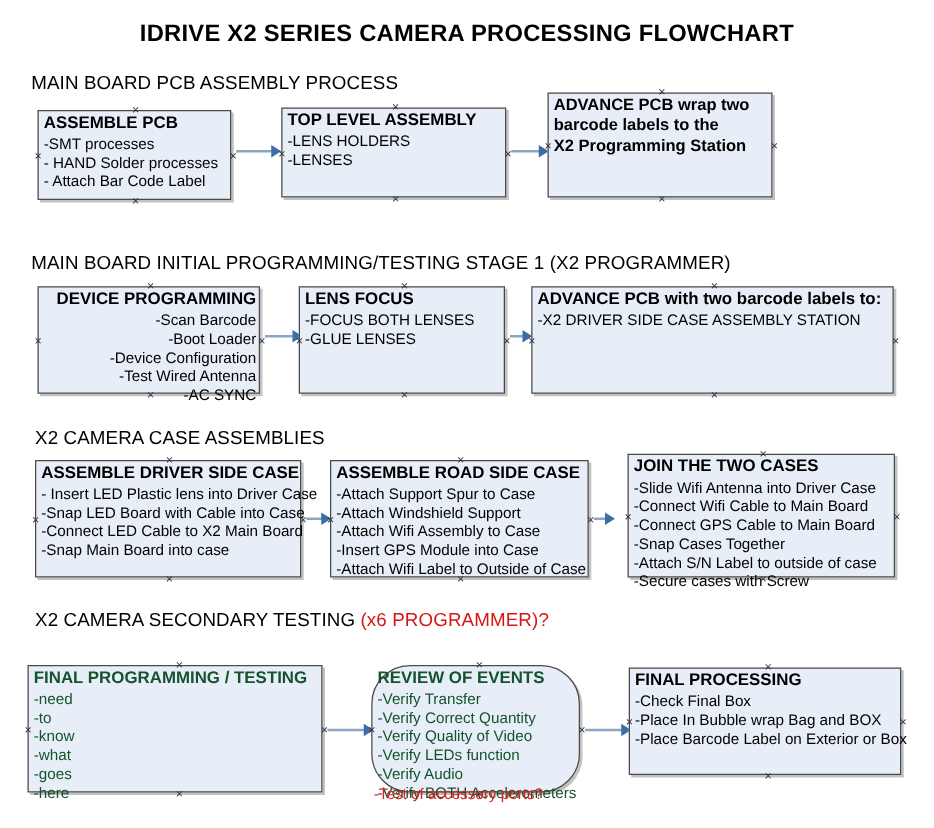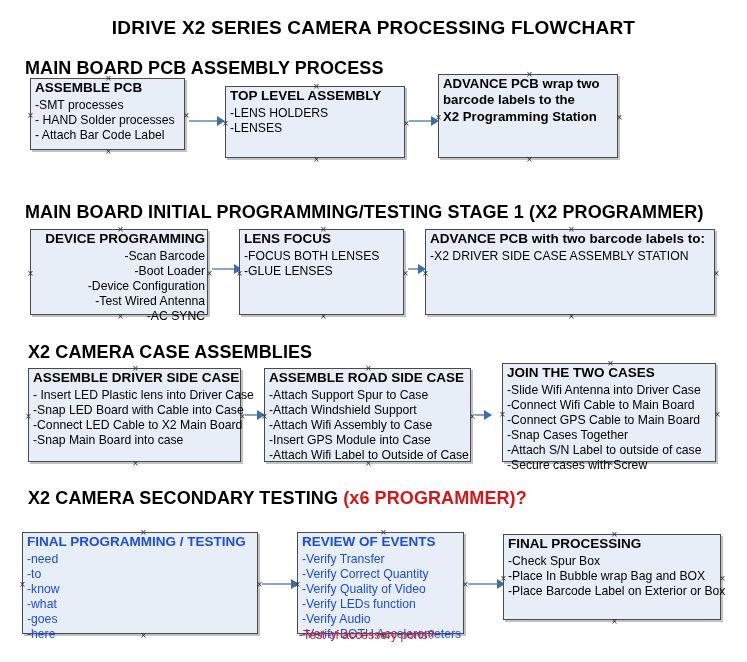--- a/index.html
+++ b/index.html
@@ -17,21 +17,21 @@
   
   .doc-title{
     position:absolute;
     left:0;top:17px;width:747px;
     text-align:center;
     font-size:19px;font-weight:bold;
     letter-spacing:.2px;
   }
   .section-title{
     position:absolute;
-    font-size:18px;font-weight:bold;
+    font-size:15px;font-weight:normal;
     white-space:nowrap;
     letter-spacing:.1px;
   }
   .section-title .red{color:#d81515;}
 
   
   .node{
     position:absolute;
     box-sizing:border-box;
     background:#e8eef7;
@@ -48,21 +48,21 @@
     font-weight:bold;
     white-space:nowrap;
     display:block;
     margin-bottom:1px;
   }
   .node .li{
     font-size:12.2px;
     white-space:nowrap;
     display:block;
   }
-  .node.red .hdr,.node.red .li{color:#1d4ed8;}
+  .node.red .hdr,.node.red .li{color:#14532d;}
   .node.allbold .li{font-weight:bold;font-size:13.2px;}
 
   
   .overflow-line{
     position:absolute;
     font-size:12.2px;
     white-space:nowrap;
     color:#e02020;
   }
 
@@ -92,21 +92,21 @@
 <body>
 
 <div class="canvas">
 
   <div class="doc-title">IDRIVE X2  SERIES CAMERA PROCESSING FLOWCHART</div>
 
   <div class="section-title" style="left:25px;top:58px;">
     <span>MAIN BOARD PCB ASSEMBLY PROCESS</span>
   </div>
 
-  <div class="node" style="left:30px;top:78px;width:155px;height:72px;">
+  <div class="node" style="left:30px;top:88px;width:155px;height:72px;">
     <div class="body">
       <span class="hdr">ASSEMBLE PCB</span>
       <span class="li">-SMT processes</span>
       <span class="li">- HAND Solder processes</span>
       <span class="li">- Attach Bar Code Label</span>
     </div>
     <span class="hx" style="left:73px;top:-5px;"></span>
     <span class="hx" style="left:73px;top:68px;"></span>
     <span class="hx" style="left:-5px;top:32px;"></span>
     <span class="hx" style="left:151px;top:32px;"></span>
@@ -261,21 +261,21 @@
     </div>
     <span class="hx" style="left:116px;top:-5px;"></span>
     <span class="hx" style="left:116px;top:98px;"></span>
     <span class="hx" style="left:-5px;top:47px;"></span>
     <span class="hx" style="left:232px;top:47px;"></span>
   </div>
 
   <div class="conn" style="left:262px;top:583px;width:33px;"></div>
   <div class="arrow" style="left:291px;top:579px;"></div>
 
-  <div class="node red" style="left:297px;top:532px;width:167px;height:102px;">
+  <div class="node red" style="left:297px;top:532px;width:167px;height:102px;border-radius:31px;">
     <div class="body">
       <span class="hdr">REVIEW OF EVENTS</span>
       <span class="li">-Verify Transfer</span>
       <span class="li">-Verify Correct Quantity</span>
       <span class="li">-Verify Quality of Video</span>
       <span class="li">-Verify LEDs function</span>
       <span class="li">-Verify Audio</span>
       <span class="li">-Verify BOTH Accelerometers</span>
     </div>
     <span class="hx" style="left:81px;top:-5px;"></span>
@@ -285,21 +285,21 @@
   </div>
 
   <div class="overflow-line" style="left:299px;top:628px;">-Test of accessory ports?</div>
 
   <div class="conn" style="left:468px;top:583px;width:33px;"></div>
   <div class="arrow" style="left:497px;top:579px;"></div>
 
   <div class="node" style="left:503px;top:534px;width:218px;height:86px;">
     <div class="body">
       <span class="hdr">FINAL PROCESSING</span>
-      <span class="li"> -Check Spur Box</span>
+      <span class="li"> -Check Final Box</span>
       <span class="li">-Place In Bubble wrap Bag and BOX</span>
       <span class="li">-Place Barcode Label on Exterior or Box</span>
     </div>
     <span class="hx" style="left:106px;top:-5px;"></span>
     <span class="hx" style="left:106px;top:82px;"></span>
     <span class="hx" style="left:-5px;top:39px;"></span>
     <span class="hx" style="left:214px;top:39px;"></span>
   </div>
 
 </div>

